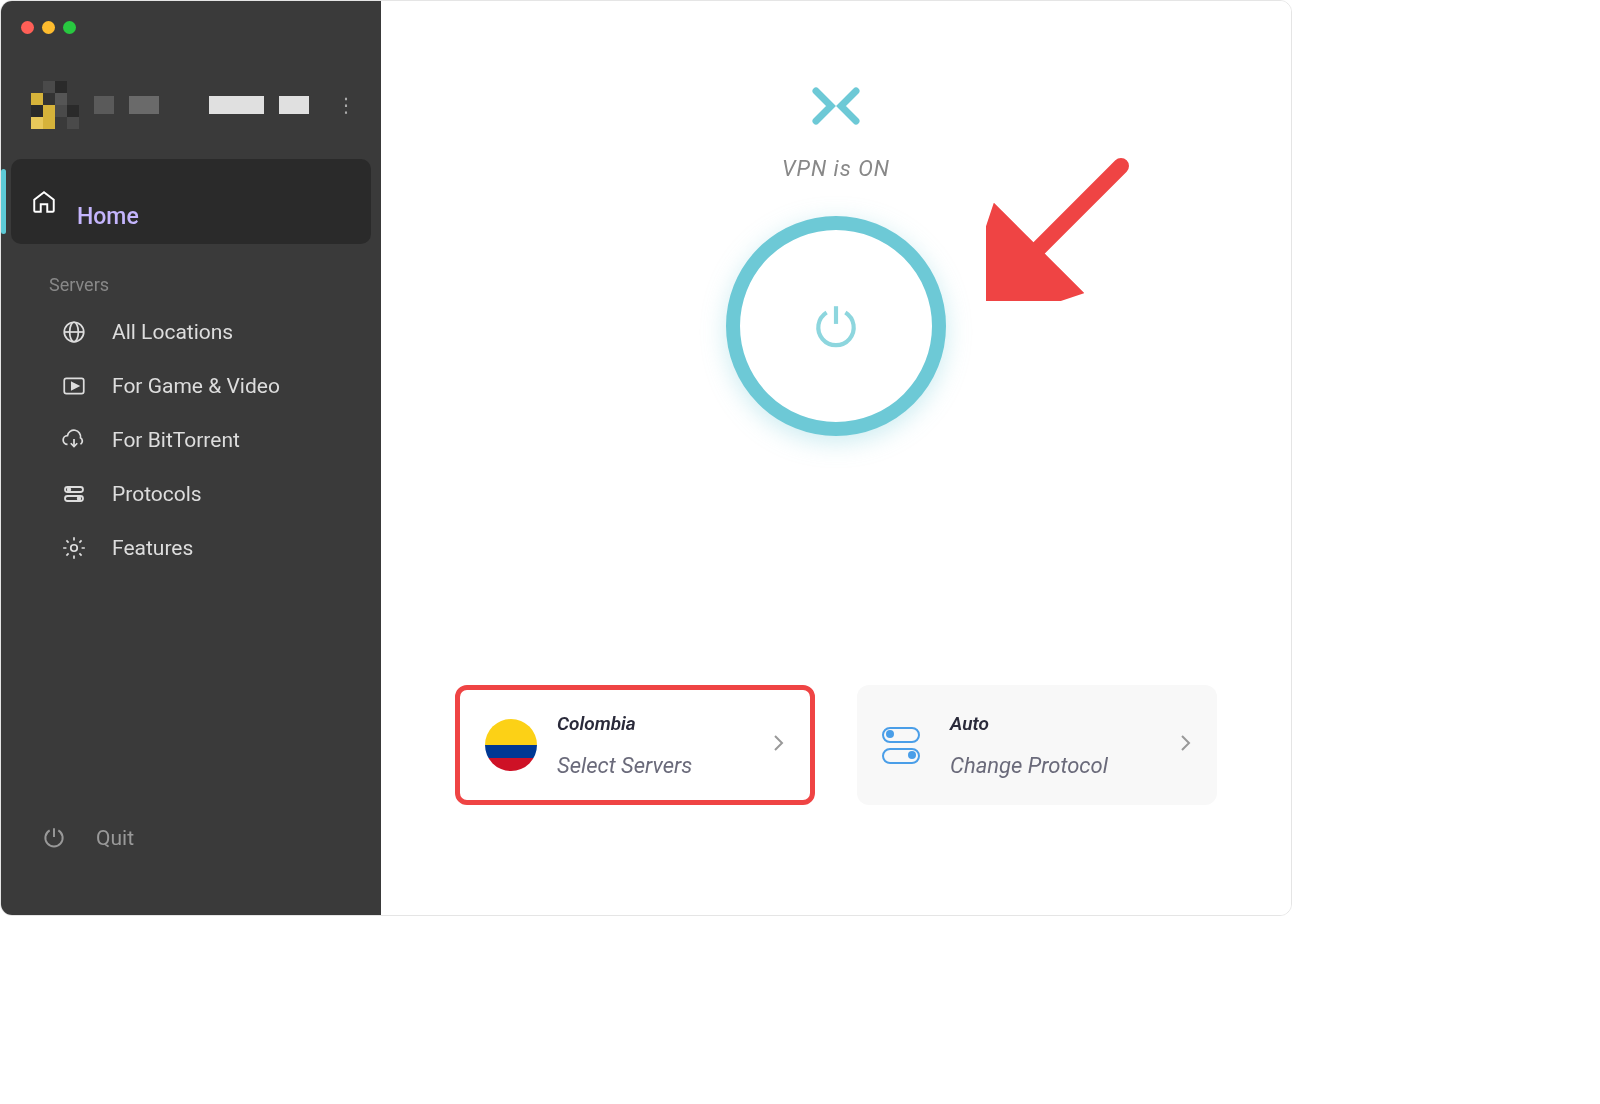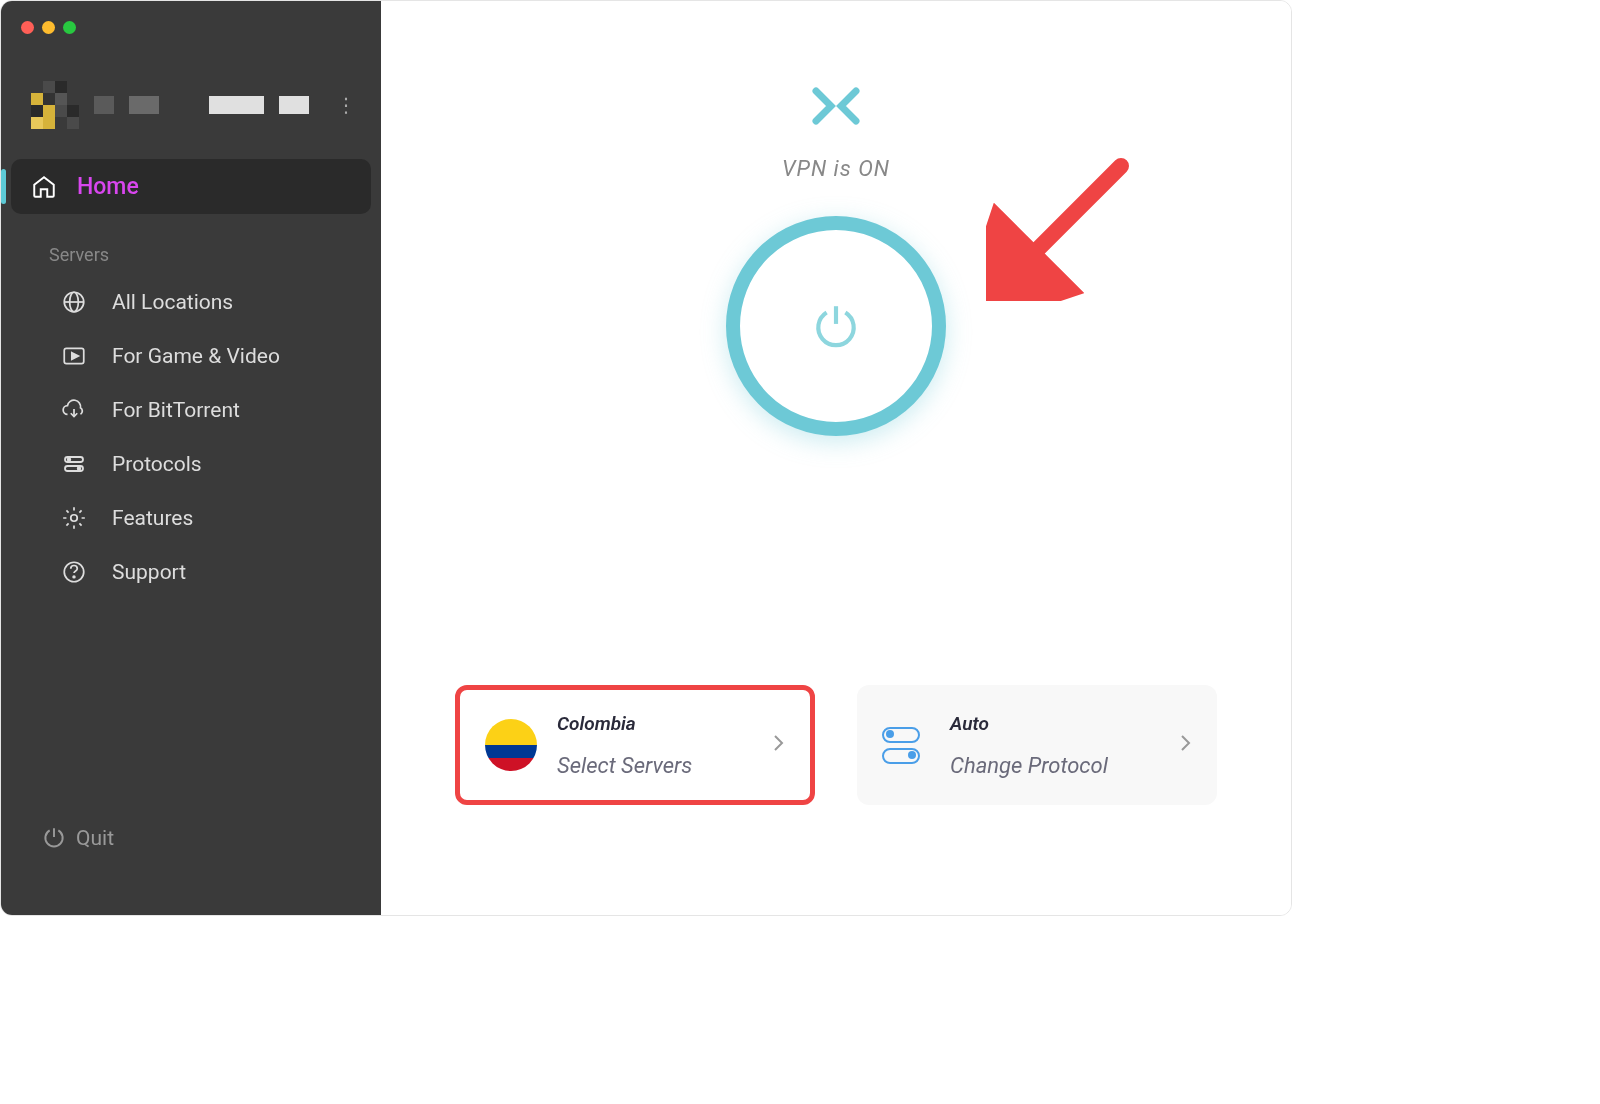--- a/index.html
+++ b/index.html
@@ -96,23 +96,24 @@
       content: '';
       position: absolute;
       left: -10px;
       top: 10px;
       bottom: 10px;
       width: 5px;
       background: #5dcad6;
       border-radius: 3px;
     }
     .nav-active .nav-label {
-      color: #d946ef;
+      color: #c4b5fd;
       font-size: 23px;
       font-weight: 500;
+      margin-top: 30px;
     }
     .section-header {
       color: #888;
       font-size: 18px;
       padding: 20px 48px 10px;
     }
     .nav-item {
       padding: 14px 60px;
       display: flex;
       align-items: center;
@@ -132,21 +133,21 @@
       justify-content: center;
     }
     .quit-item {
       position: absolute;
       bottom: 50px;
       left: 0;
       right: 0;
       padding: 14px 40px;
       display: flex;
       align-items: center;
-      gap: 9px;
+      gap: 29px;
       cursor: pointer;
     }
     .quit-item .nav-label {
       color: #999;
       font-size: 21px;
     }
     .main-content {
       flex: 1;
       background: #fff;
       position: relative;
@@ -371,30 +372,20 @@
     <div class="nav-item">
       <div class="nav-icon">
         <svg viewBox="0 0 24 24" width="26" height="26" fill="none" stroke="#ddd" stroke-width="1.6">
           <circle cx="12" cy="12" r="3"></circle>
           <path d="M12 2 L12 5 M12 19 L12 22 M22 12 L19 12 M5 12 L2 12 M19 5 L17 7 M7 17 L5 19 M19 19 L17 17 M7 7 L5 5"></path>
         </svg>
       </div>
       <span class="nav-label">Features</span>
     </div>
 
-    <div class="nav-item">
-      <div class="nav-icon">
-        <svg viewBox="0 0 24 24" width="26" height="26" fill="none" stroke="#ddd" stroke-width="1.6">
-          <circle cx="12" cy="12" r="9"></circle>
-          <path d="M9 9 A3 3 0 0 1 15 9 C15 11 12 11 12 13"></path>
-          <circle cx="12" cy="16.5" r="0.8" fill="#ddd"></circle>
-        </svg>
-      </div>
-      <span class="nav-label">Support</span>
-    </div>
 
     <div class="quit-item">
       <div class="nav-icon">
         <svg viewBox="0 0 24 24" width="26" height="26" fill="none" stroke="#999" stroke-width="1.8">
           <path d="M8 5 A8 8 0 1 0 16 5"></path>
           <line x1="12" y1="3" x2="12" y2="11"></line>
         </svg>
       </div>
       <span class="nav-label">Quit</span>
     </div>

